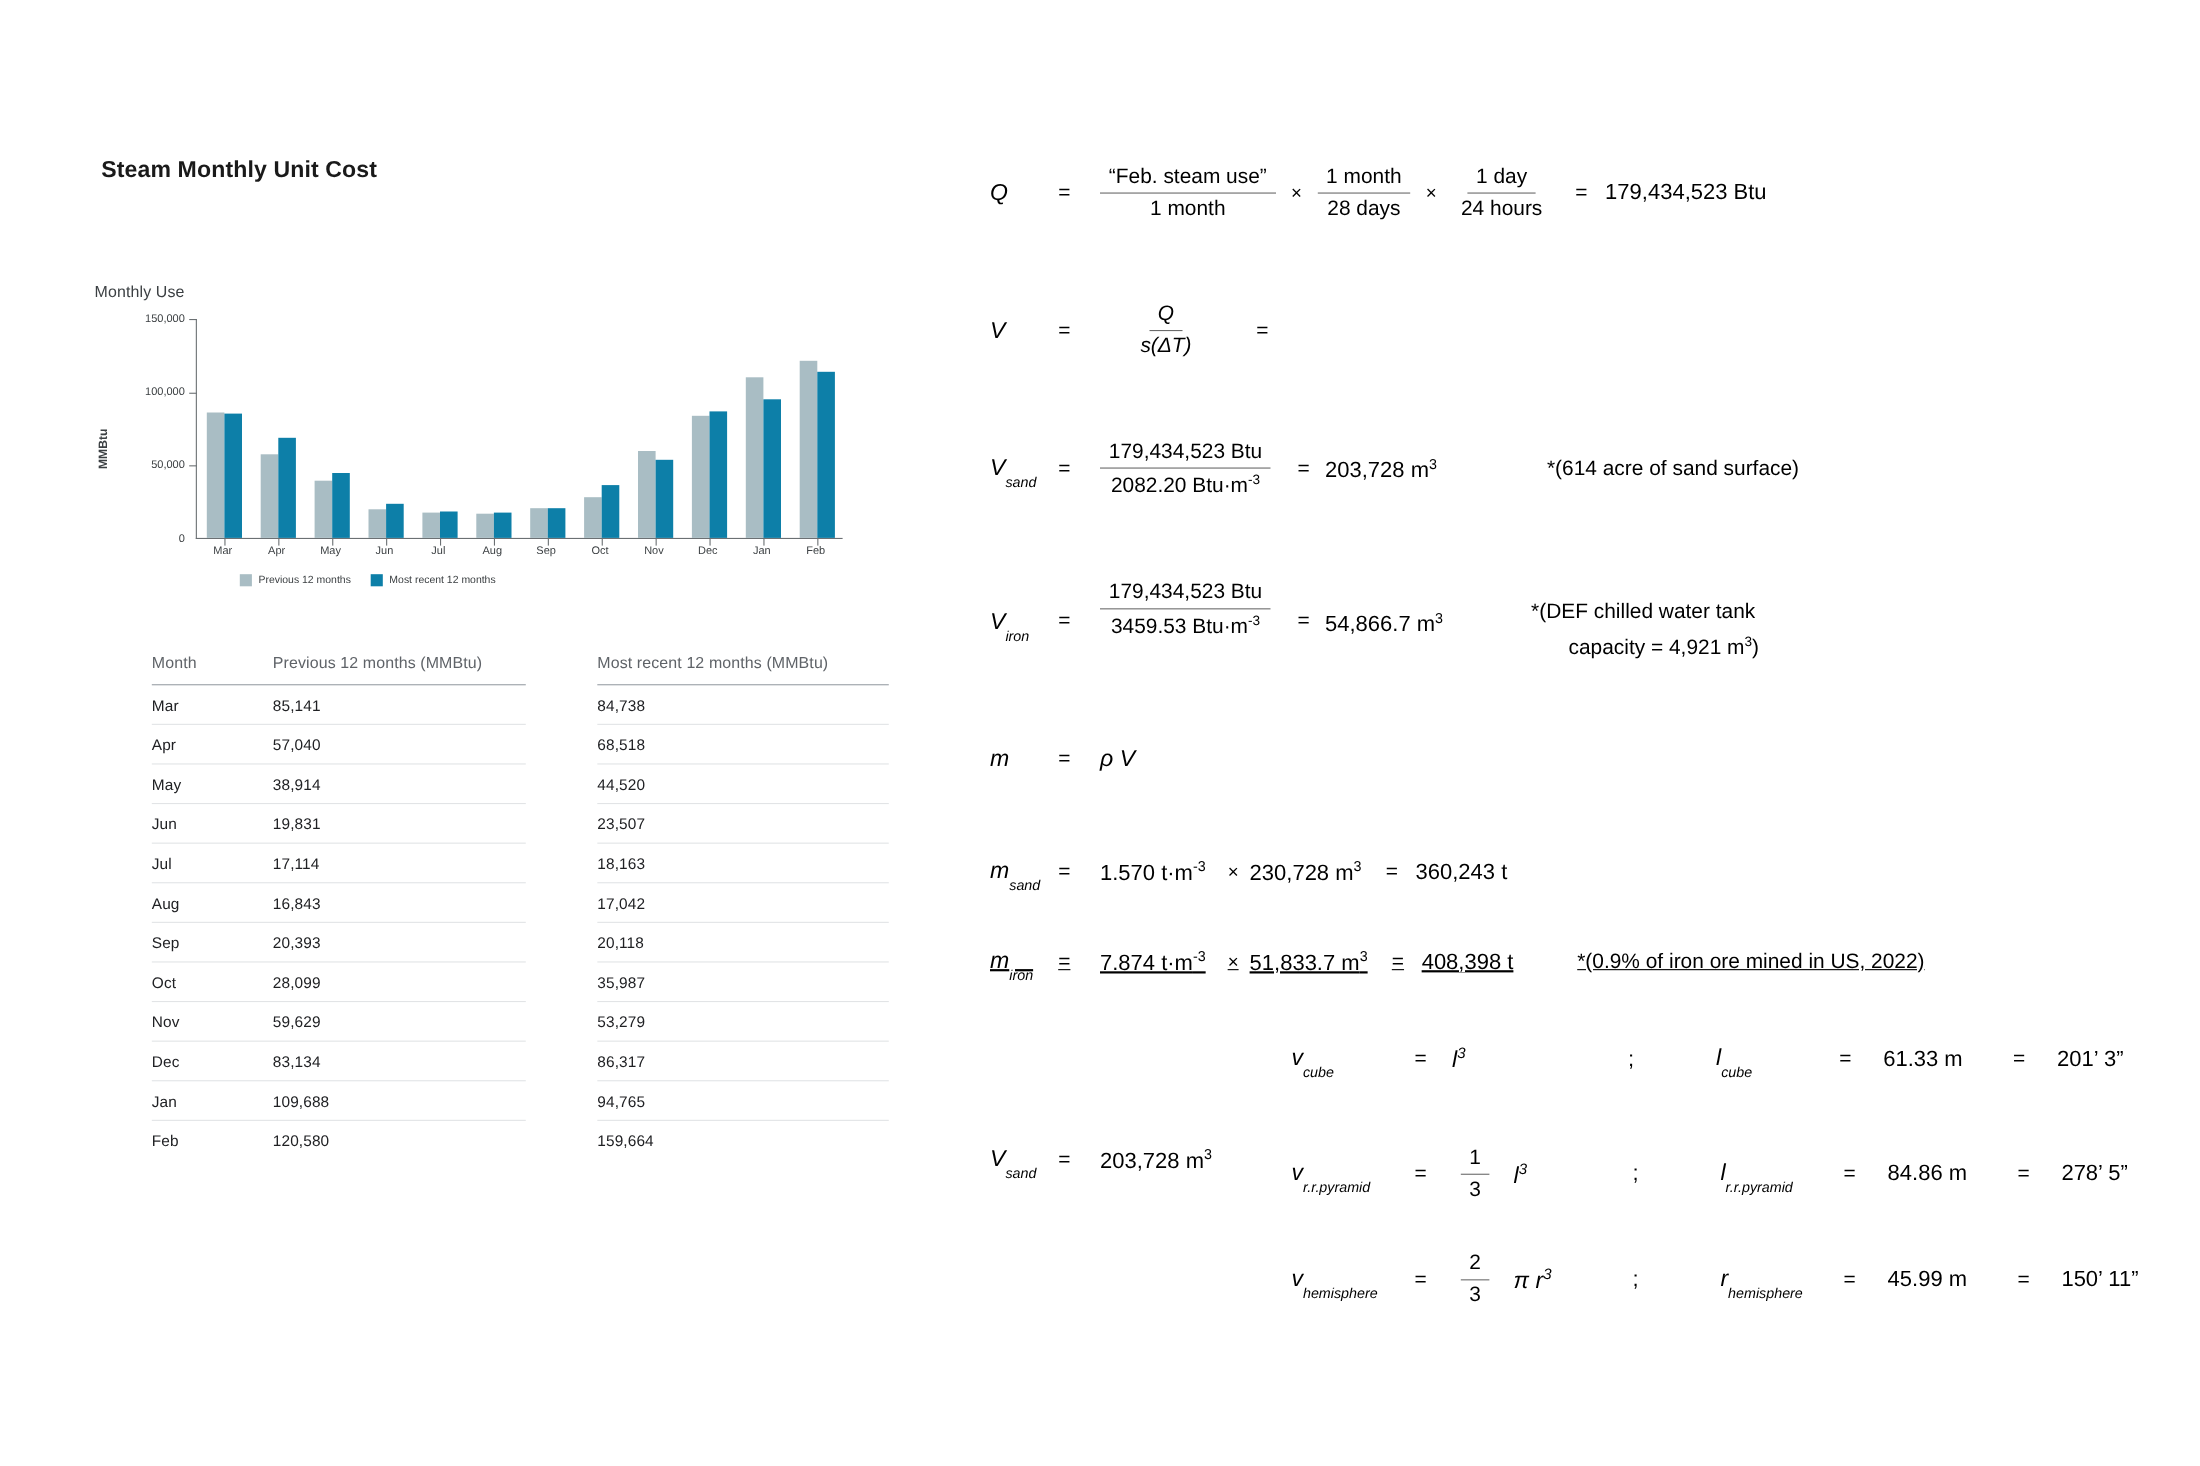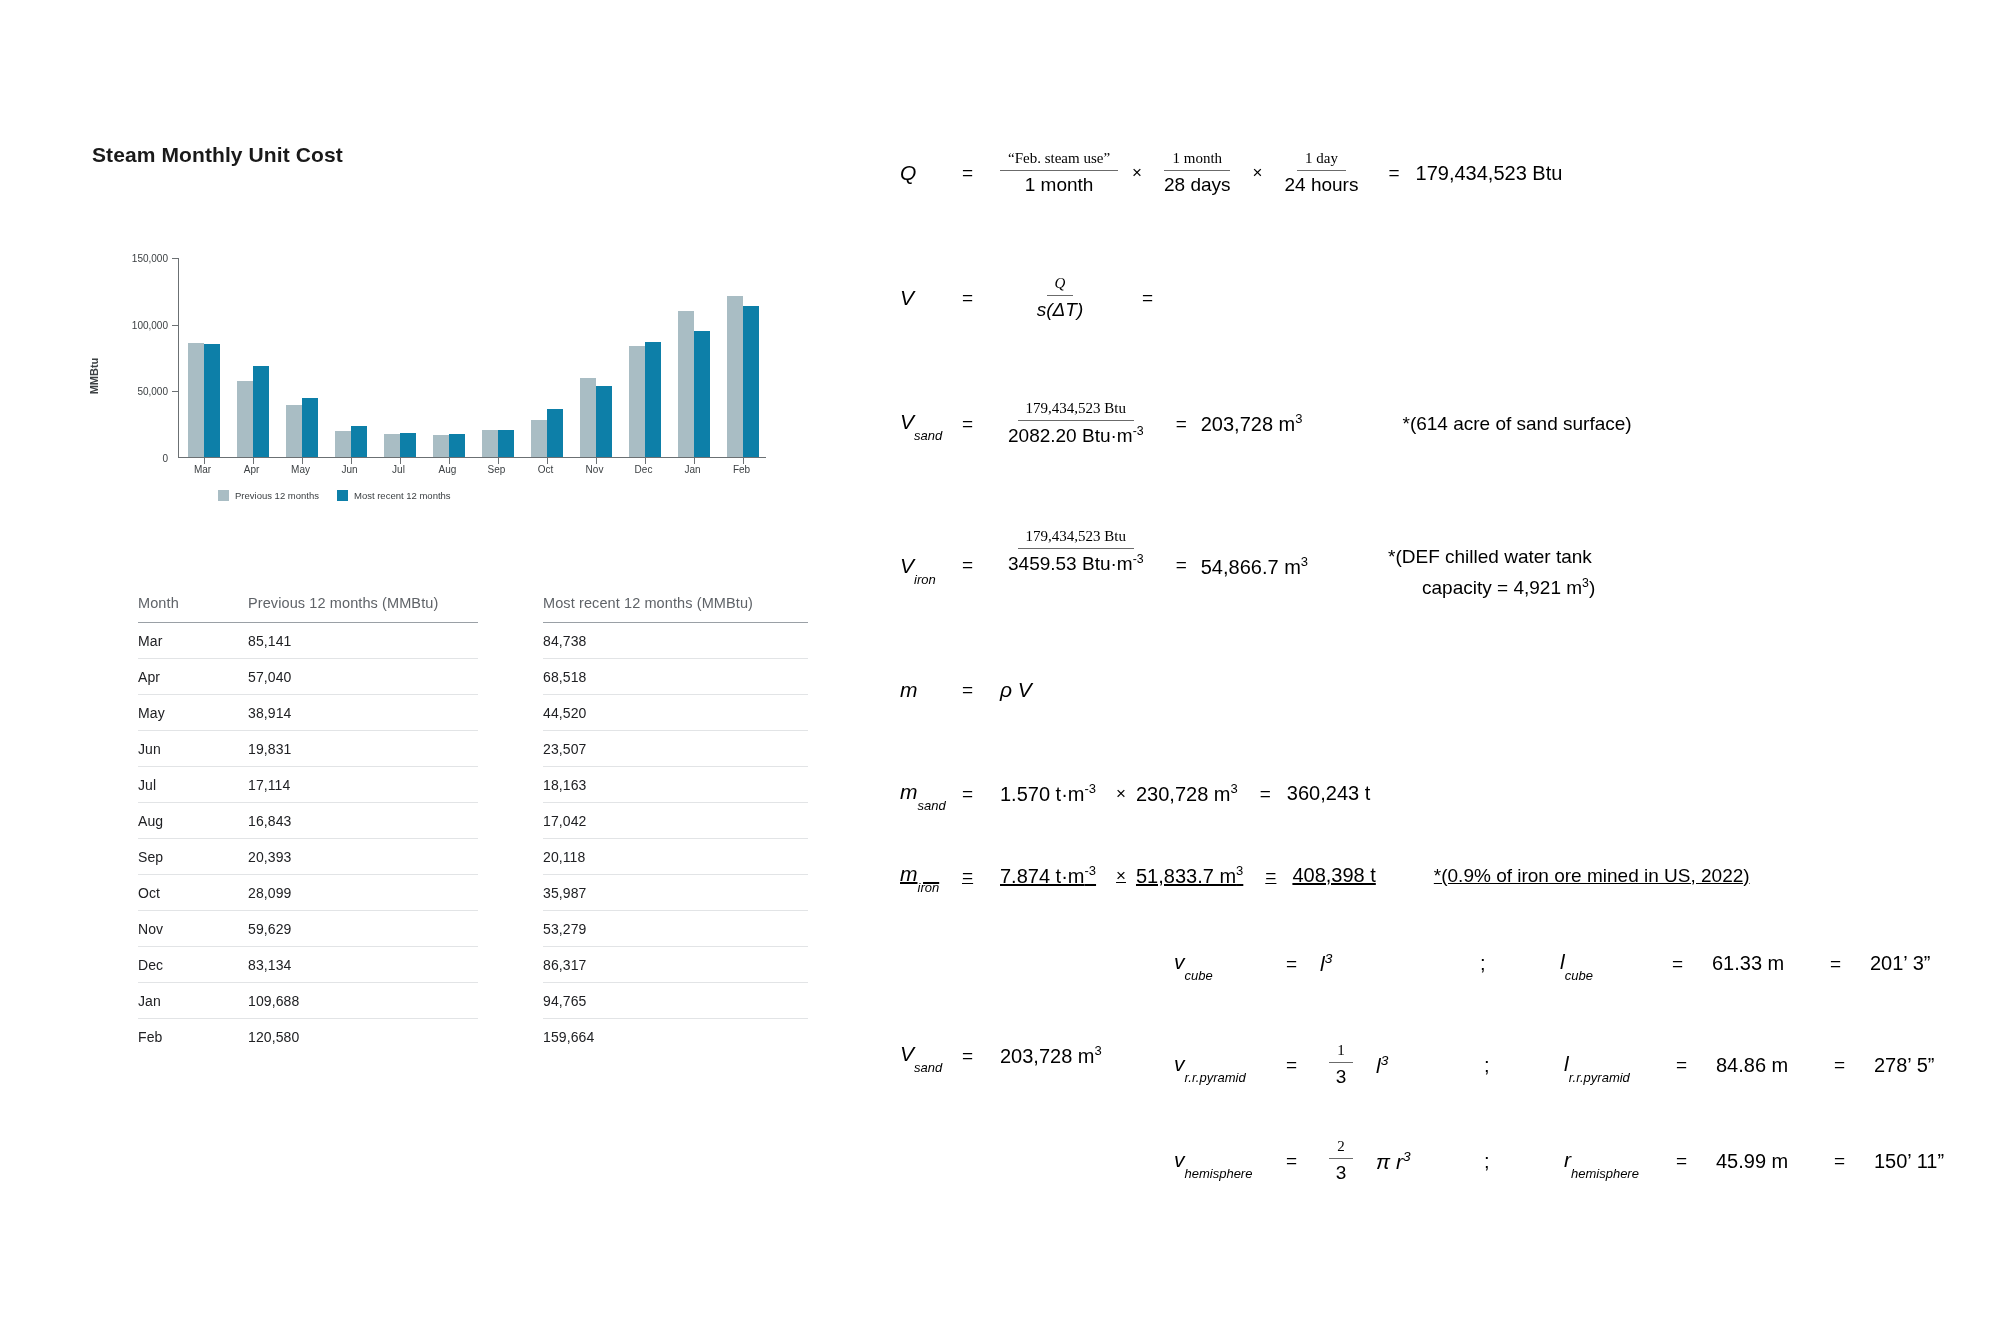--- a/index.html
+++ b/index.html
@@ -239,40 +239,40 @@
   .frac {
     display: inline-flex;
     flex-direction: column;
     align-items: center;
     text-align: center;
     vertical-align: middle;
   }
   .frac .num {
     padding: 0 8px 3px 8px;
     border-bottom: 1.5px solid #6b6b6b;
-    font-size: 15px;
-    font-family: Liberation Serif, serif;
+    font-size: 19px;
   }
   .frac .den {
     padding: 3px 8px 0 8px;
     font-size: 19px;
   }
   .times { font-size: 17px; }
   sup { font-size: 0.65em; }
   .note { font-size: 19px; }
   .italicq { font-style: italic; }
 </style>
 </head>
 <body>
 
 <div id="left-panel">
 
   <div id="page-title">Steam Monthly Unit Cost</div>
 
   <div id="chart-block">
+    <div id="chart-subtitle">Monthly Use</div>
 
     <div id="chart-area">
       <div class="y-axis-title">MMBtu</div>
       <div id="y-labels">
           <div class="y-tick-label" style="top: 200px;">0</div>
           <div class="y-tick-label" style="top: 133.333px;">50,000</div>
           <div class="y-tick-label" style="top: 66.6667px;">100,000</div>
           <div class="y-tick-label" style="top: 0px;">150,000</div>
         </div>
       <div id="plot">

